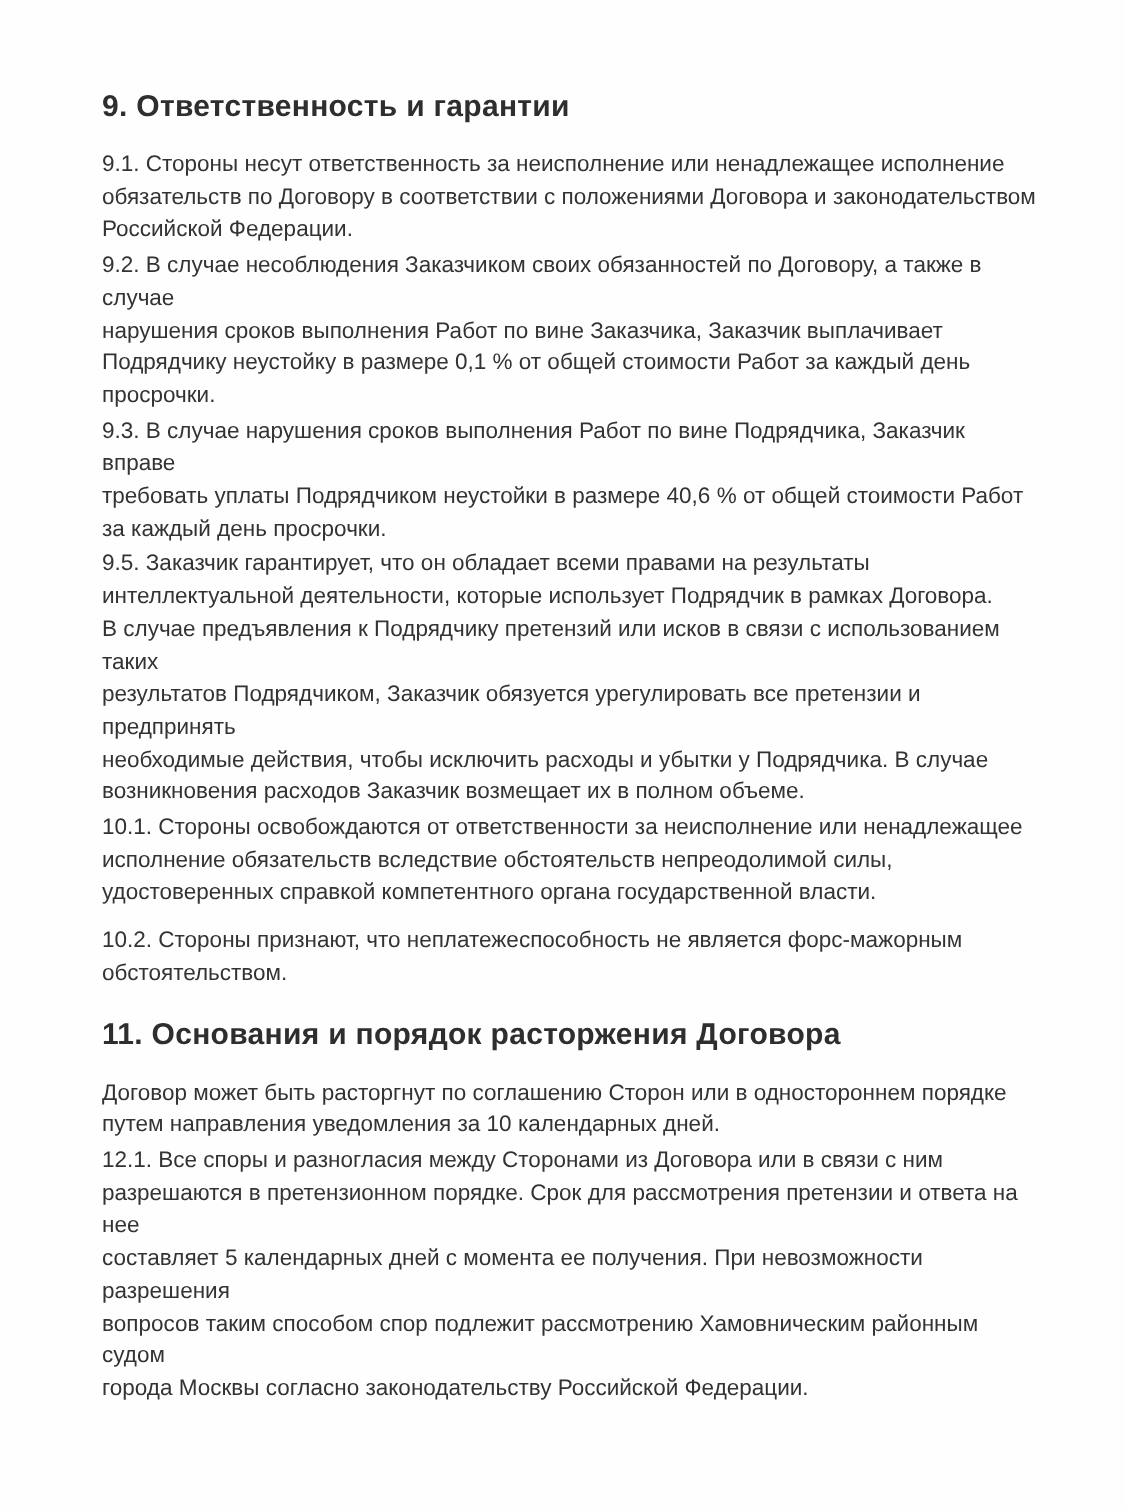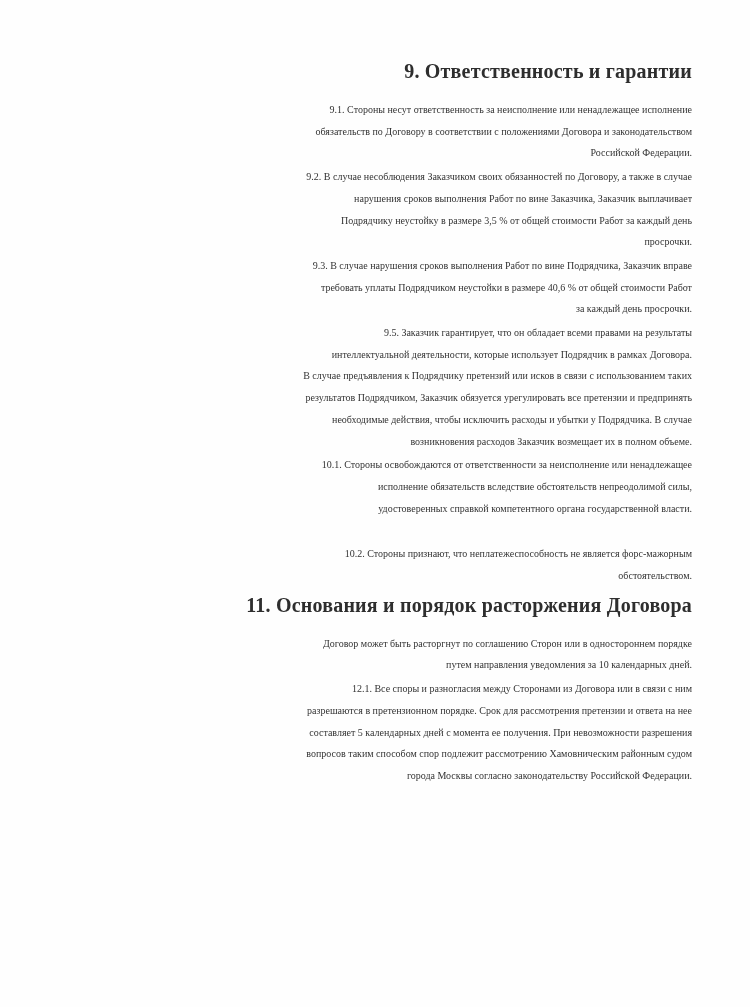--- a/index.html
+++ b/index.html
@@ -8,58 +8,57 @@
     background: #fefefe;
   }
   .page {
     position: relative;
     box-sizing: border-box;
     width: 750px;
     height: 1007px;
     overflow: hidden;
     background: #fefefe;
     padding: 58px 58px 18px 68px;
-    font-family: Liberation Serif, serif;
+    font-family: Liberation Sans, sans-serif;
     color: #333333;
-    text-align: right;
   }
   .sec-heading {
     font-size: 20px;
     line-height: 26px;
     font-weight: bold;
     color: #2e2e2e;
     letter-spacing: 0.2px;
     margin: 10px 0 14px 0;
   }
   .sec-heading.sec-9  { margin-top: 0;    margin-bottom: 15px; }
   .sec-heading.sec-10 { margin-top: -4px; margin-bottom: -2px; }
-  .sec-heading.sec-11 { margin-top: 5px;  margin-bottom: 15px; }
+  .sec-heading.sec-11 { margin-top: 17px;  margin-bottom: 15px; }
   .sec-heading.sec-12 { margin-top: 9px;  margin-bottom: 9px;  }
   .para {
-    font-size: 10px;
+    font-size: 15px;
     line-height: 21.7px;
     margin: 0 0 2px 0;
     white-space: pre-line;
     color: #333333;
   }
-  .para.gap-top { margin-top: 24px; }
+  .para.gap-top { margin-top: 10px; }
 </style>
 </head>
 <body>
 
 <div class="page">
 
   <section>
     <h2 class="sec-heading sec-9">9. Ответственность и гарантии</h2>
     <p class="para">9.1. Стороны несут ответственность за неисполнение или ненадлежащее исполнение
 обязательств по Договору в соответствии с положениями Договора и законодательством
 Российской Федерации.</p>
     <p class="para">9.2. В случае несоблюдения Заказчиком своих обязанностей по Договору, а также в случае
 нарушения сроков выполнения Работ по вине Заказчика, Заказчик выплачивает
-Подрядчику неустойку в размере 3,5 % от общей стоимости Работ за каждый день
+Подрядчику неустойку в размере 0,1 % от общей стоимости Работ за каждый день
 просрочки.</p>
     <p class="para">9.3. В случае нарушения сроков выполнения Работ по вине Подрядчика, Заказчик вправе
 требовать уплаты Подрядчиком неустойки в размере 40,6 % от общей стоимости Работ
 за каждый день просрочки.</p>
     <p class="para">9.5. Заказчик гарантирует, что он обладает всеми правами на результаты
 интеллектуальной деятельности, которые использует Подрядчик в рамках Договора.
 В случае предъявления к Подрядчику претензий или исков в связи с использованием таких
 результатов Подрядчиком, Заказчик обязуется урегулировать все претензии и предпринять
 необходимые действия, чтобы исключить расходы и убытки у Подрядчика. В случае
 возникновения расходов Заказчик возмещает их в полном объеме.</p>

